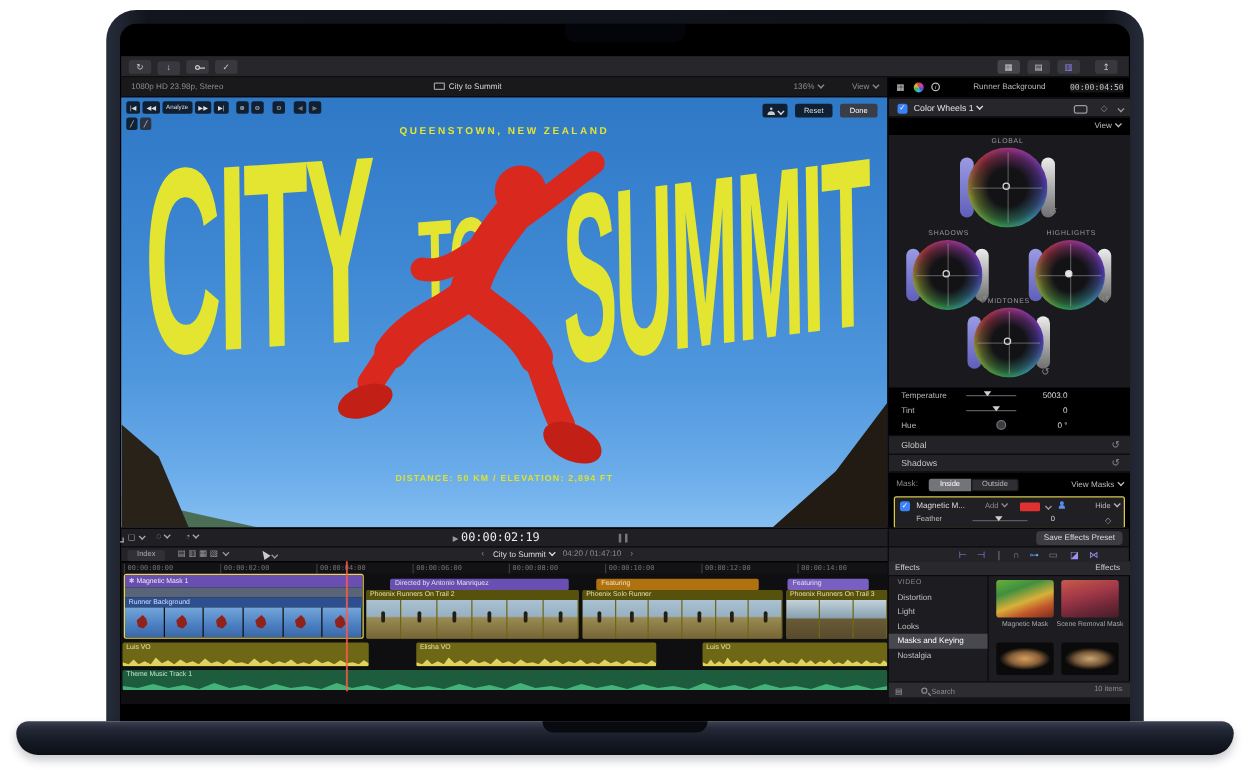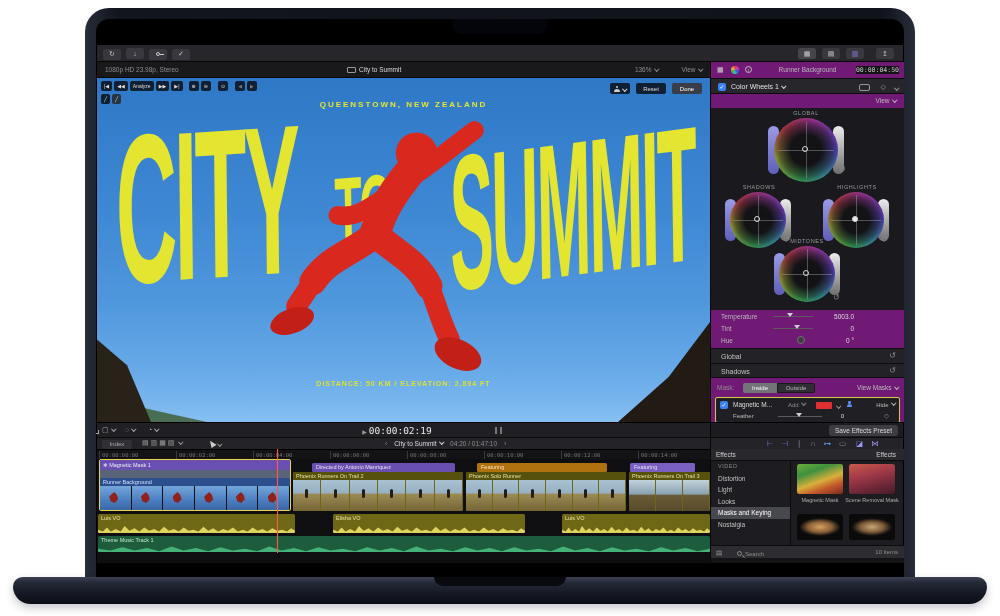--- a/index.html
+++ b/index.html
@@ -28,21 +28,21 @@
   .dim{color:#8d8d8d;}
   .mono{font-family:"DejaVu Sans Mono",monospace;}
   
   .viewer{position:absolute;left:0;top:33px;width:613px;height:344px;overflow:hidden;
     background:linear-gradient(180deg,#2e78c6 0%,#3c86d2 35%,#4f97dd 65%,#6cadea 88%,#86bff2 100%);}
   .vbtn{display:inline-flex;align-items:center;justify-content:center;height:10px;padding:0 3px;margin-right:2px;
     background:rgba(8,8,10,.78);border-radius:2px;color:#ddd;font-size:5px;}
   .bigword{position:absolute;font-weight:700;color:#e4e531;line-height:.8;transform-origin:left top;z-index:2;}
   .mtn{position:absolute;z-index:5;}
   
-  .insp{position:absolute;left:613px;top:17px;width:226px;height:360px;background:#701a75;border-left:1px solid #060607;}
+  .insp{position:absolute;left:613px;top:17px;width:226px;height:360px;background:#000000;border-left:1px solid #060607;}
   .row{position:absolute;left:0;width:193px;}
   .cb{display:inline-block;width:8px;height:8px;background:#3b82f7;border-radius:2px;color:#fff;font-size:6px;
     line-height:8px;text-align:center;}
   .wheel{position:absolute;border-radius:50%;
     background:radial-gradient(circle,#121214 0%,#131316 34%,rgba(18,18,20,.55) 58%,rgba(18,18,20,0) 76%),
     conic-gradient(from 315deg,#c23b4a,#b83bb0 60deg,#5a44cc 130deg,#3b9fb0 190deg,#3bb05a 235deg,#a8b03b 300deg,#c23b4a 360deg);
     z-index:1;}
   .wheel:before{content:"";position:absolute;left:50%;top:6%;width:1px;height:88%;background:rgba(200,200,200,.35);}
   .wheel:after{content:"";position:absolute;top:50%;left:6%;height:1px;width:88%;background:rgba(200,200,200,.35);}
   .puck{position:absolute;left:50%;top:50%;width:6px;height:6px;margin:-4px 0 0 -4px;border:1.5px solid #d8d8d8;

